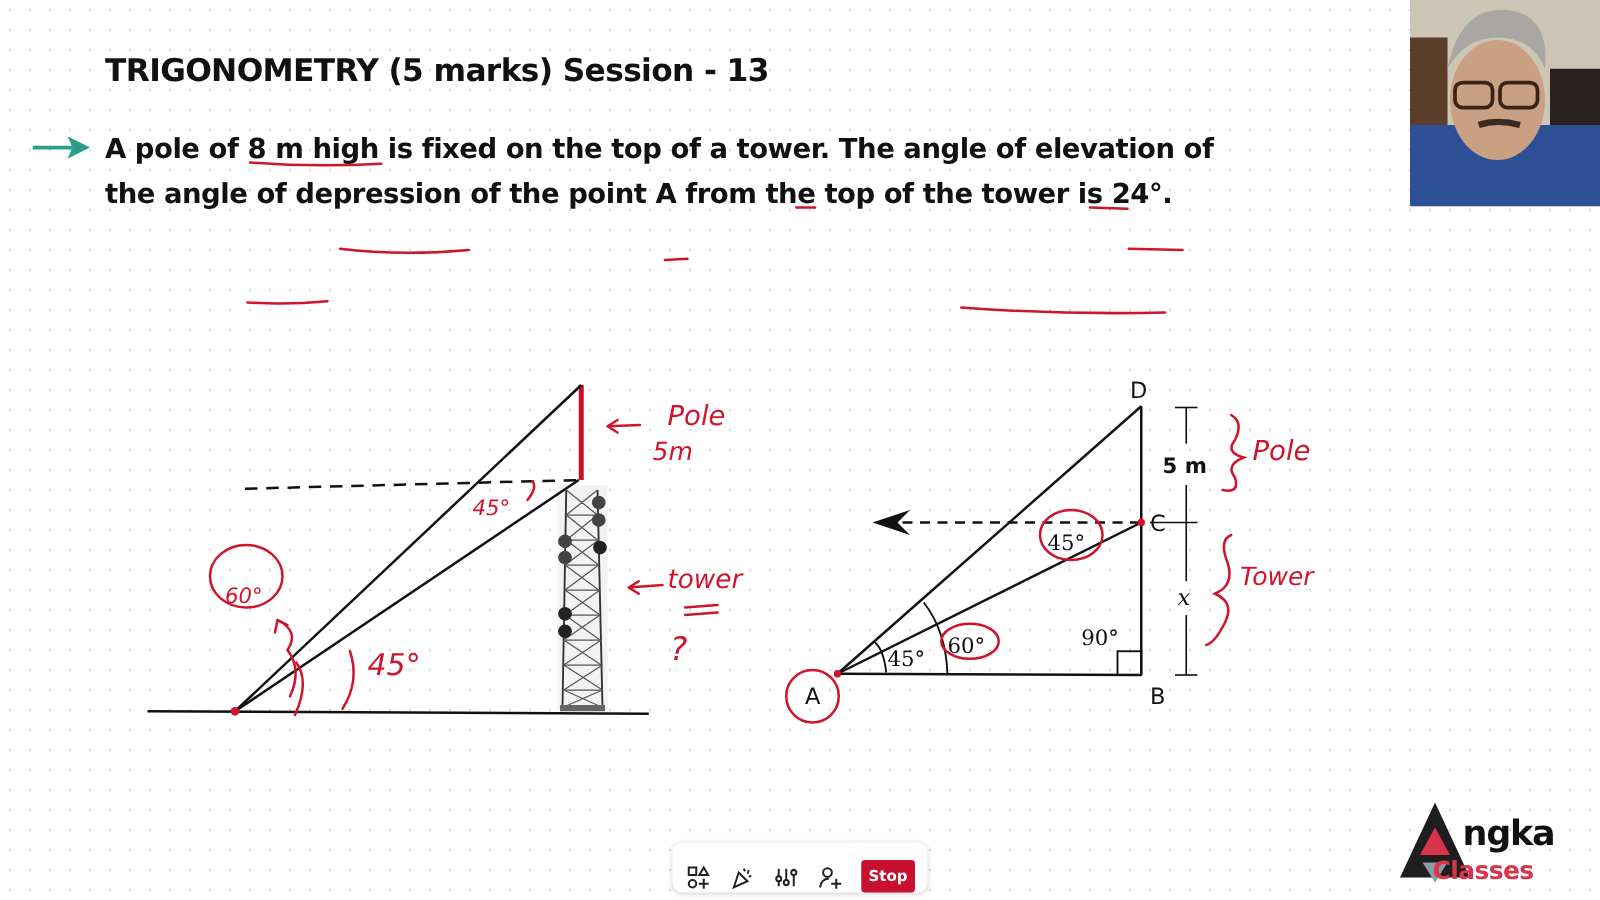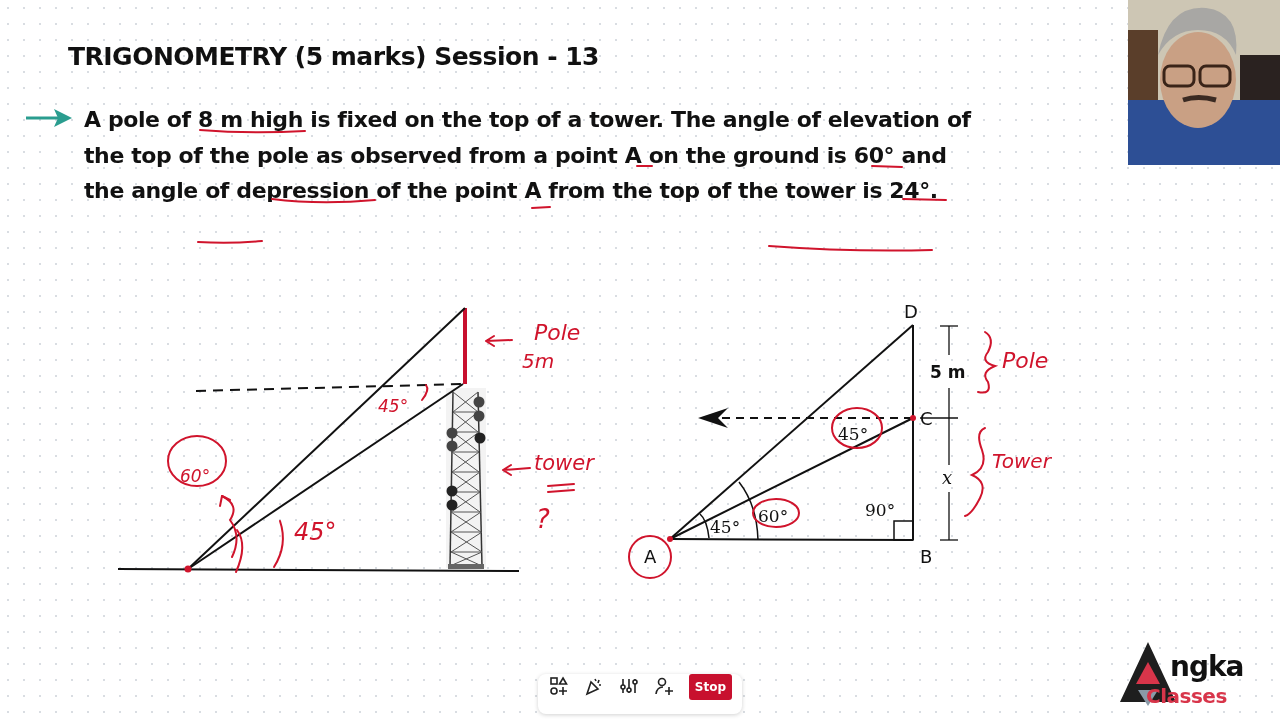--- a/index.html
+++ b/index.html
@@ -5,42 +5,42 @@
   html, body { margin:0; padding:0; }
   body {
     width:1280px; height:720px; overflow:hidden; position:relative;
     background-color:#ffffff;
     background-image: radial-gradient(circle, #d9dde2 1px, transparent 1.2px);
     background-size: 16px 16px;
     font-family: "DejaVu Sans", sans-serif;
     color:#111;
   }
   .title {
-    position:absolute; left:68px; top:42px;
+    position:absolute; left:84px; top:42px;
     font-size:25px; font-weight:bold; letter-spacing:-0.5px;
     font-family: "DejaVu Sans", sans-serif;
   }
   .pointer-arrow { position:absolute; left:26px; top:108px; width:48px; height:20px; }
   .question {
     position:absolute; left:84px; top:102px; width:920px;
     font-size:22px; font-weight:bold; line-height:35.5px; letter-spacing:-0.4px;
   }
   .question .line { white-space:nowrap; display:block; position:relative; }
   .year-tag { position:absolute; left:684px; }
   .ink { position:absolute; pointer-events:none; }
   .webcam {
     position:absolute; left:1128px; top:0; width:152px; height:165px;
     background: linear-gradient(180deg,#8b8574 0%, #6a6254 40%, #2a4c8e 70%, #2a4a86 100%);
     overflow:hidden;
   }
   .toolbar {
     position:absolute; left:538px; top:674px; width:204px; height:40px;
     background:#fff; border-radius:8px;
     box-shadow:0 1px 4px rgba(0,0,0,0.18);
-    display:flex; align-items:flex-start; gap:14px; padding:0 10px; box-sizing:border-box;
+    display:flex; align-items:flex-end; gap:14px; padding:0 10px; box-sizing:border-box;
   }
   .tool-btn { width:24px; height:24px; display:flex; align-items:center; justify-content:center; cursor:pointer; }
   .stop-btn {
     margin-left:auto; background:#c8102e; color:#fff; font-weight:bold;
     font-size:12px; border:none; border-radius:3px; width:44px; height:26px;
     font-family:"DejaVu Sans", sans-serif; cursor:pointer;
   }
   .logo { position:absolute; left:1112px; top:636px; width:168px; height:84px; }
   .logo-angka { position:absolute; left:58px; top:14px; font-size:28px; font-weight:bold; color:#111; font-family:"DejaVu Sans", sans-serif; letter-spacing:-1px; }
   .logo-classes { position:absolute; left:34px; top:48px; font-size:20px; font-weight:bold; color:#d8354a; font-family:"DejaVu Sans", sans-serif; letter-spacing:-0.5px; }
@@ -51,21 +51,20 @@
 
 <div class="title">TRIGONOMETRY (5 marks) Session - 13</div>
 
 <svg class="pointer-arrow" viewBox="0 0 48 20">
   <line x1="0" y1="10" x2="32" y2="10" stroke="#2a9d8f" stroke-width="3"></line>
   <polygon points="28,1 46,10 28,19 32,10" fill="#2a9d8f"></polygon>
 </svg>
 
 <div class="question">
   <span class="line">A pole of 8 m high is fixed on the top of a tower. The angle of elevation of</span>
-  <span class="line">the top of the pole as observed from a point A on the ground is 60° and</span>
   <span class="line">the angle of depression of the point A from the top of the tower is 24°.</span>
 </div>
 
 <svg class="ink" style="left:0;top:0" width="1000" height="260">
   <g fill="none" stroke="#d0142c" stroke-width="2" stroke-linecap="round">
     <path d="M200 130 Q250 134 305 131"></path>
     <path d="M637 166 L652 166"></path>
     <path d="M872 166 L902 167"></path>
     <path d="M272 199 Q320 205 375 200"></path>
     <path d="M532 208 L550 207"></path>

